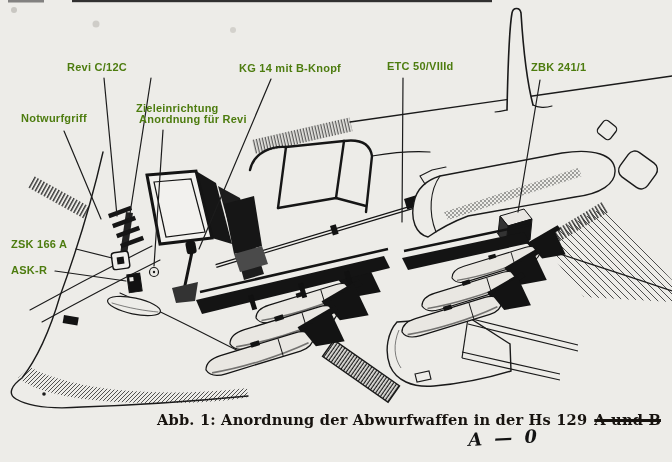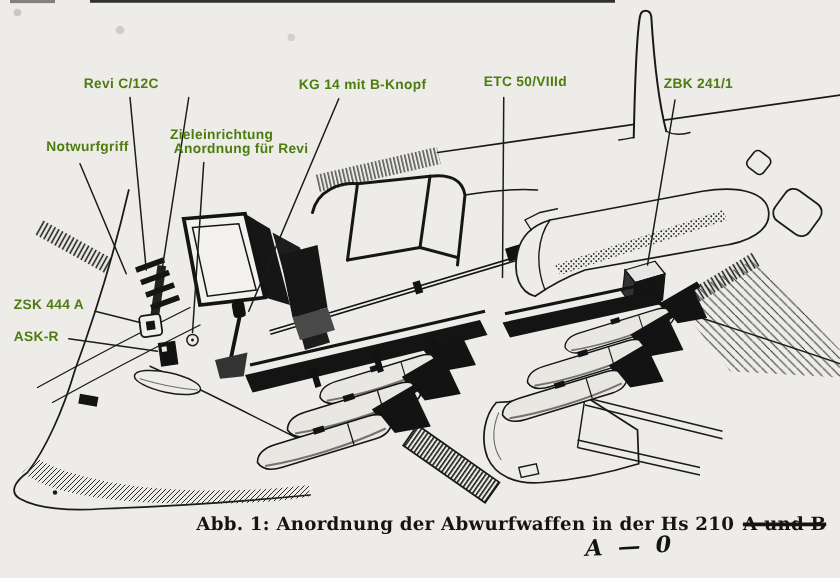--- a/index.html
+++ b/index.html
@@ -17,21 +17,21 @@
     font-size:11px;
     letter-spacing:.25px;
     color:#4d7c0f;
     white-space:nowrap;
   }
   .lbl-revi{left:67px;top:61px;}
   .lbl-ziel{left:136px;top:62px;margin-top:40px;}
   .lbl-kg14{left:239px;top:62px;text-align:right;}
   .lbl-etc{left:387px;top:60px;}
   .lbl-zbk{left:531px;top:61px;}
-  .lbl-notwurf{left:21px;top:112px;margin-left:16px;}
+  .lbl-notwurf{left:21px;top:112px;}
   .lbl-verdunkler{left:139px;top:113px;}
   .lbl-zsk{left:11px;top:238px;}
   .lbl-ask{left:11px;top:264px;text-align:center;}
   .caption{
     position:absolute;left:157px;top:411px;width:470px;
     font-family:"DejaVu Serif", serif;
     font-size:14.6px;font-weight:bold;color:#17130f;
     letter-spacing:.2px;white-space:nowrap;
   }
   .caption .struck{
@@ -256,21 +256,21 @@
   </g>
 </svg>
 
 <div class="part-label lbl-notwurf">Notwurfgriff</div>
 <div class="part-label lbl-revi">Revi C/12C</div>
 <div class="part-label lbl-ziel">Zieleinrichtung</div>
 <div class="part-label lbl-verdunkler">Anordnung für Revi</div>
 <div class="part-label lbl-kg14">KG 14 mit B-Knopf</div>
 <div class="part-label lbl-etc">ETC 50/VIIId</div>
 <div class="part-label lbl-zbk">ZBK 241/1</div>
-<div class="part-label lbl-zsk">ZSK 444 A</div>
+<div class="part-label lbl-zsk">ZSK 166 A</div>
 <div class="part-label lbl-ask">ASK-R</div>
 
 <div class="caption">
-  <span>Abb. 1: Anordnung der Abwurfwaffen in der Hs 210</span><span class="struck">A und B</span>
+  <span>Abb. 1: Anordnung der Abwurfwaffen in der Hs 129</span><span class="struck">A und B</span>
 </div>
 <div class="handwritten">A — 0</div>
 
 </div>
 
 </body></html>

